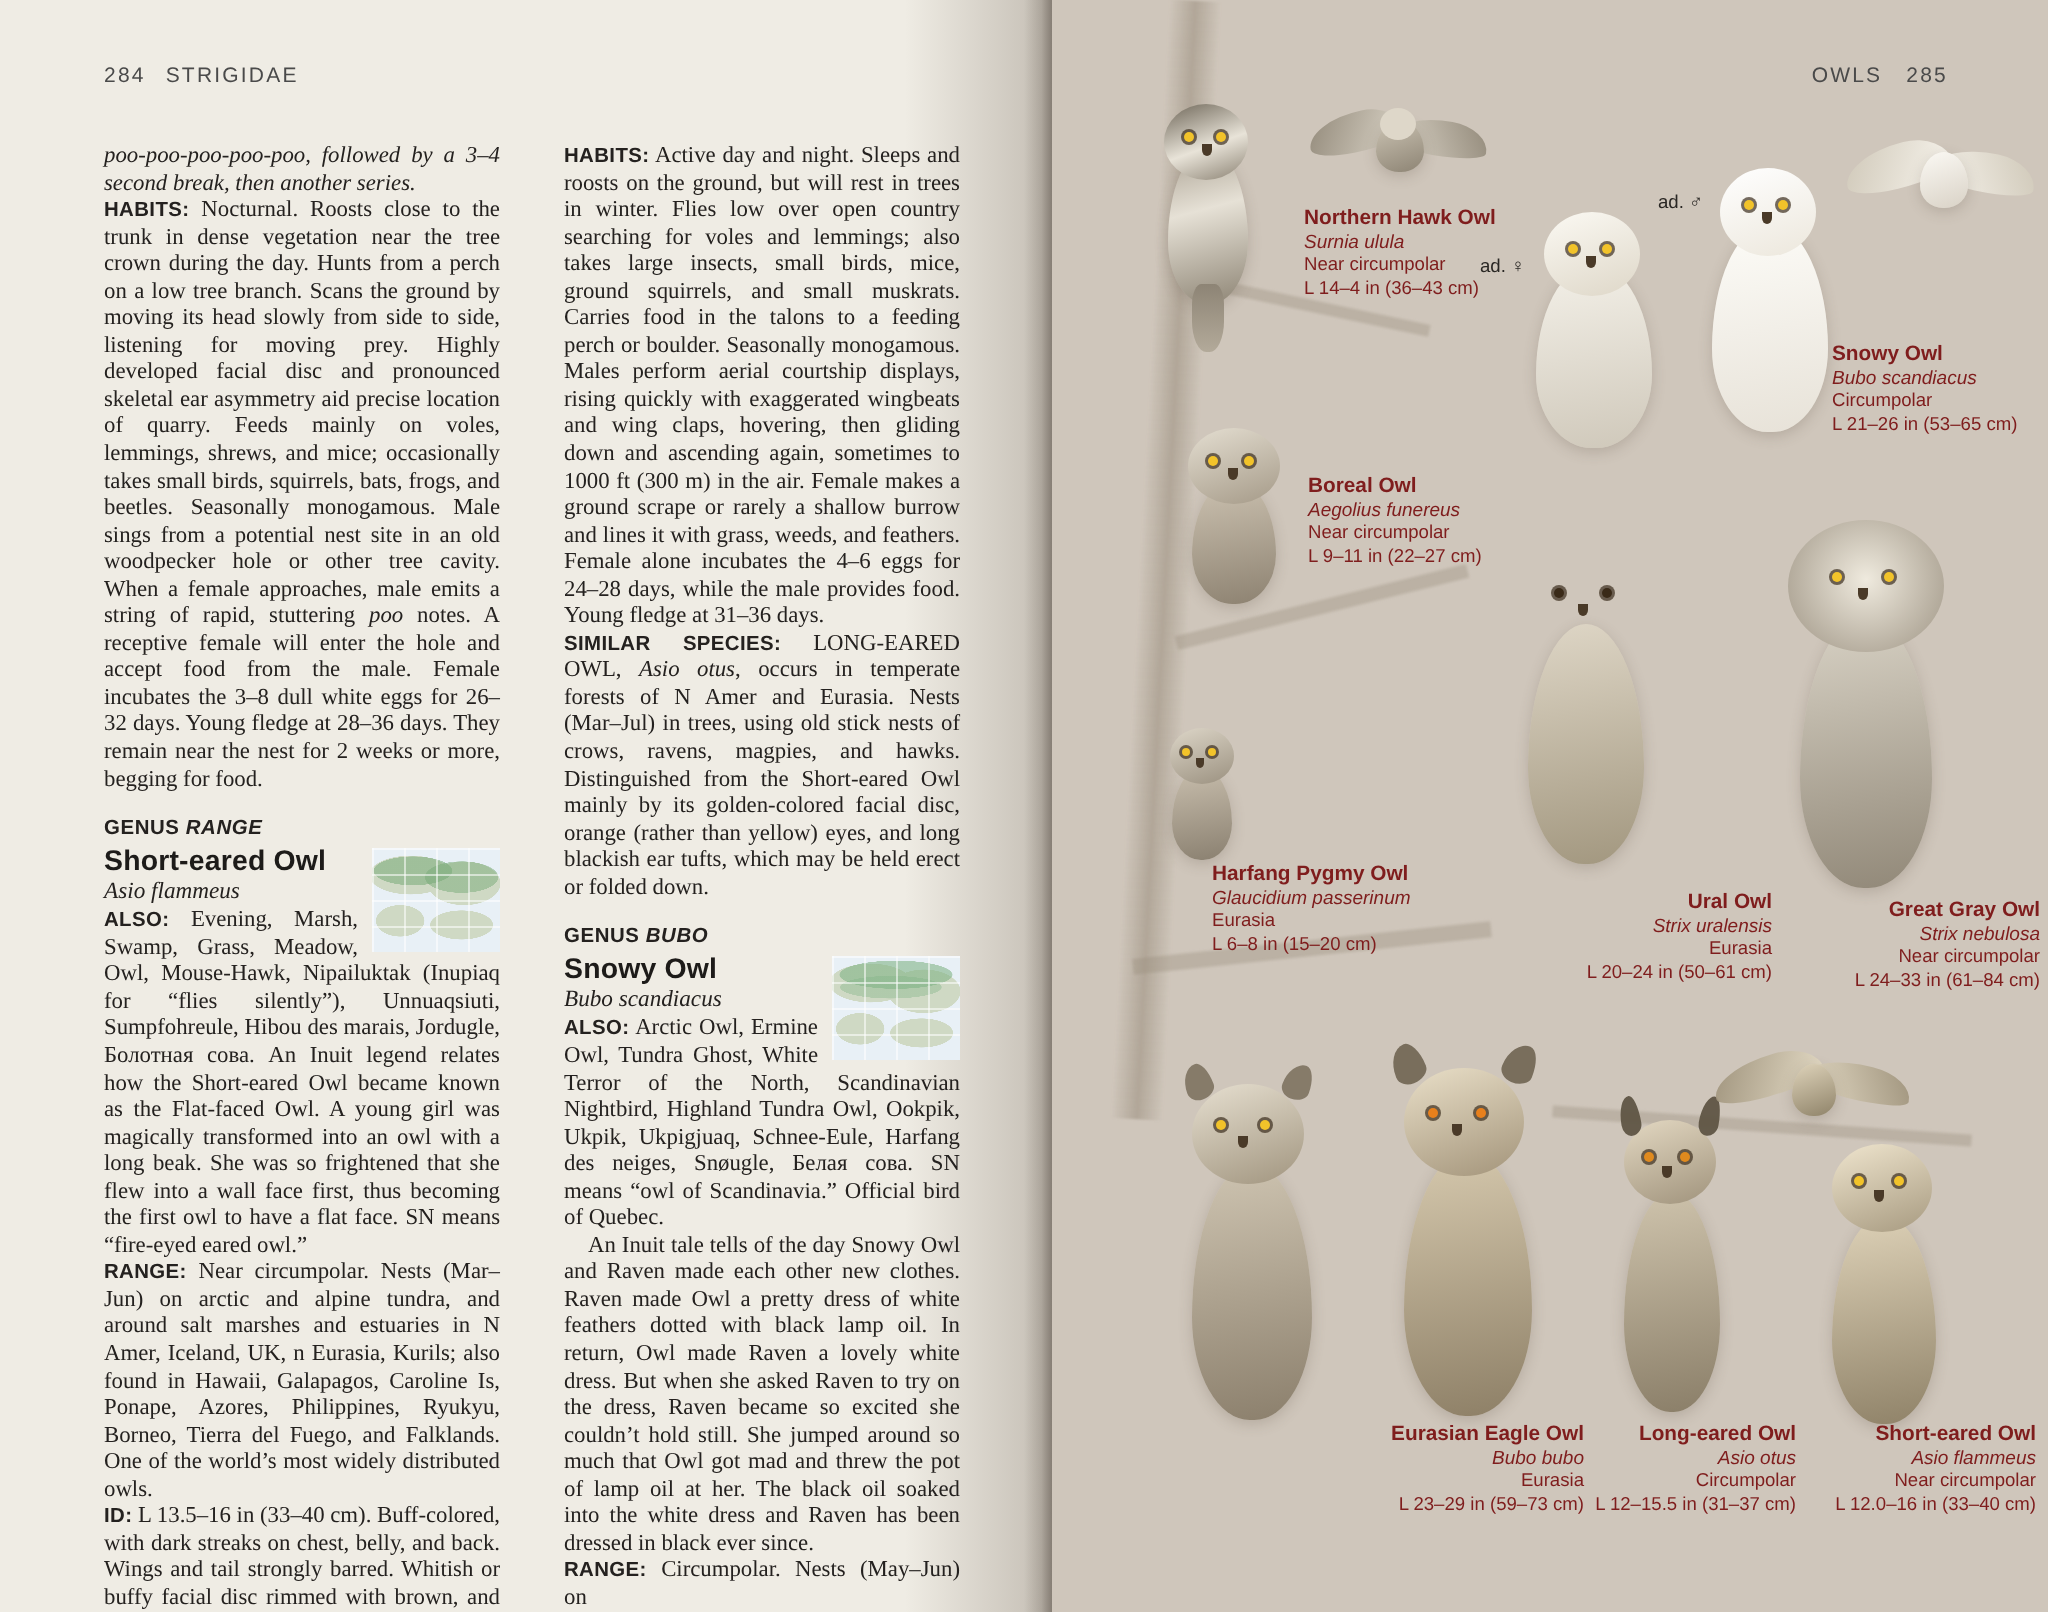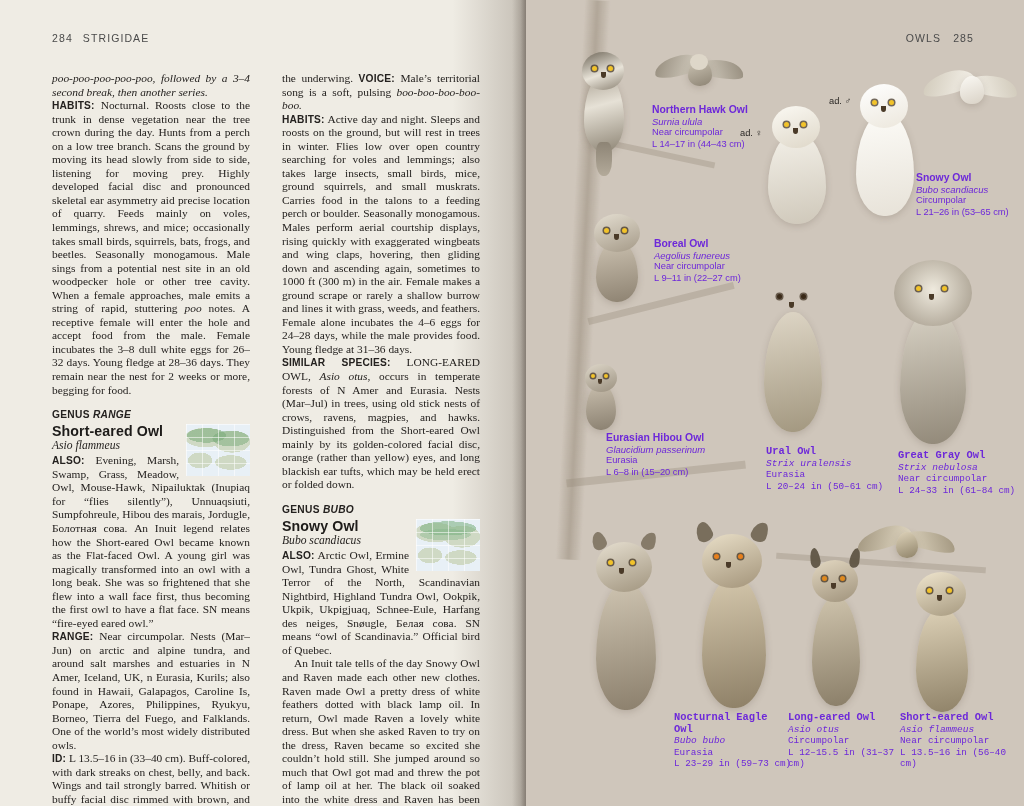--- a/index.html
+++ b/index.html
@@ -130,27 +130,27 @@
   .bird .head{position:absolute;border-radius:50%;}
   .bird .eye{position:absolute;width:5px;height:5px;border-radius:50%;background:#f2c32a;box-shadow:0 0 0 1.5px rgba(60,45,30,.7);}
   .bird .eye.dark{background:#3a2a18;}
   .bird .beak{position:absolute;width:5px;height:6px;border-radius:0 0 60% 60%;background:#4a3a28;}
   .bird .wing{position:absolute;border-radius:60% 40% 55% 45%/70% 70% 30% 30%;opacity:.55;}
   .bird .tail{position:absolute;border-radius:30% 30% 45% 45%;}
 
   .cap{
     position:absolute;
     font-family:"Liberation Sans", sans-serif;
-    color:#6d28d9;line-height:11.6px;
+    color:#7f1d1d;line-height:11.6px;
   }
   .cap .cn{font-weight:bold;font-size:10.4px;}
   .cap .sn{font-style:italic;font-size:9.5px;}
   .cap .rg{font-size:9.3px;}
   .cap .ln{font-size:9.3px;}
-  .cap.ctr{text-align:left;font-family:Liberation Mono, monospace;}
+  .cap.ctr{text-align:right;}
   .tag{
     position:absolute;font-family:"Liberation Sans", sans-serif;
     font-size:9.3px;color:#2a2724;
   }
 </style>
 </head>
 <body>
 
 <div class="book">
 
@@ -193,26 +193,20 @@
           <span class="lbl">RANGE:</span>
           <span>Near circumpolar. Nests (Mar–Jun) on arctic and alpine tundra, and around salt marshes and estuaries in N Amer, Iceland, UK, n Eurasia, Kurils; also found in Hawaii, Galapagos, Caroline Is, Ponape, Azores, Philippines, Ryukyu, Borneo, Tierra del Fuego, and Falklands. One of the world’s most widely distributed owls.</span>
         </p>
         <p>
           <span class="lbl">ID:</span>
           <span>L 13.5–16 in (33–40 cm). Buff-colored, with dark streaks on chest, belly, and back. Wings and tail strongly barred. Whitish or buffy facial disc rimmed with brown, and distinct white eyebrows above the yellow eyes. Black bill. Two small ear tufts. In flight, shows a dark “wrist” on</span>
         </p>
       </div>
 
       <div class="col c2">
-        <p>
-          <span>the underwing.</span>
-          <span class="lbl">VOICE:</span>
-          <span>Male’s territorial song is a soft, pulsing</span>
-          <span class="ital">boo-boo-boo-boo-boo.</span>
-        </p>
         <p>
           <span class="lbl">HABITS:</span>
           <span>Active day and night. Sleeps and roosts on the ground, but will rest in trees in winter. Flies low over open country searching for voles and lemmings; also takes large insects, small birds, mice, ground squirrels, and small muskrats. Carries food in the talons to a feeding perch or boulder. Seasonally monogamous. Males perform aerial courtship displays, rising quickly with exaggerated wingbeats and wing claps, hovering, then gliding down and ascending again, sometimes to 1000 ft (300 m) in the air. Female makes a ground scrape or rarely a shallow burrow and lines it with grass, weeds, and feathers. Female alone incubates the 4–6 eggs for 24–28 days, while the male provides food. Young fledge at 31–36 days.</span>
         </p>
         <p>
           <span class="lbl">SIMILAR SPECIES:</span>
           <span>LONG-EARED OWL,</span>
           <span class="ital">Asio otus</span><span>, occurs in temperate forests of N Amer and Eurasia. Nests (Mar–Jul) in trees, using old stick nests of crows, ravens, magpies, and hawks. Distinguished from the Short-eared Owl mainly by its golden-colored facial disc, orange (rather than yellow) eyes, and long blackish ear tufts, which may be held erect or folded down.</span>
         </p>
 
@@ -276,21 +270,21 @@
       <div class="wing" style="left:0;top:6px;width:48px;height:20px;background:linear-gradient(120deg,#8c8373,#ded8cb);transform:rotate(-12deg);opacity:.9;"></div>
       <div class="wing" style="left:42px;top:10px;width:48px;height:18px;background:linear-gradient(60deg,#ded8cb,#8c8373);transform:rotate(10deg);opacity:.9;"></div>
       <div class="body" style="left:34px;top:10px;width:24px;height:26px;background:linear-gradient(160deg,#cdc5b5,#8d8474);"></div>
       <div class="head" style="left:36px;top:4px;width:18px;height:16px;background:#ded7c9;"></div>
     </div>
 
     <div class="cap" style="left:126px;top:104px;width:130px;">
       <div class="cn">Northern Hawk Owl</div>
       <div class="sn">Surnia ulula</div>
       <div class="rg">Near circumpolar</div>
-      <div class="ln">L 14–17 in (44–43 cm)</div>
+      <div class="ln">L 14–4 in (36–43 cm)</div>
     </div>
 
     <div class="bird" style="left:228px;top:96px;width:86px;height:132px;">
       <div class="body" style="left:14px;top:36px;width:58px;height:92px;background:linear-gradient(170deg,#f4f1e9,#cfc8ba);"></div>
       <div class="head" style="left:18px;top:10px;width:48px;height:42px;background:linear-gradient(160deg,#fbf9f3,#ded7c8);"></div>
       <div class="eye" style="left:30px;top:26px;"></div>
       <div class="eye" style="left:47px;top:26px;"></div>
       <div class="beak" style="left:39px;top:32px;"></div>
     </div>
 
@@ -332,21 +326,21 @@
 
     <div class="bird" style="left:52px;top:360px;width:48px;height:72px;">
       <div class="body" style="left:8px;top:24px;width:30px;height:46px;background:linear-gradient(170deg,#c9bfae,#8a8070);"></div>
       <div class="head" style="left:7px;top:4px;width:32px;height:28px;background:linear-gradient(160deg,#ddd6c8,#9b9180);"></div>
       <div class="eye" style="left:13px;top:14px;width:4px;height:4px;"></div>
       <div class="eye" style="left:26px;top:14px;width:4px;height:4px;"></div>
       <div class="beak" style="left:20px;top:19px;width:4px;height:5px;"></div>
     </div>
 
     <div class="cap" style="left:80px;top:432px;width:128px;">
-      <div class="cn">Eurasian Hibou Owl</div>
+      <div class="cn">Harfang Pygmy Owl</div>
       <div class="sn">Glaucidium passerinum</div>
       <div class="rg">Eurasia</div>
       <div class="ln">L 6–8 in (15–20 cm)</div>
     </div>
 
     <div class="bird" style="left:218px;top:262px;width:96px;height:180px;">
       <div class="body" style="left:20px;top:50px;width:58px;height:120px;background:linear-gradient(170deg,#ded6c6,#a2977f);"></div>
       <div class="head" style="left:18px;top:10px;width:60px;height:54px;background:linear-gradient(160deg,#f0ead e,#b5aa95);"></div>
       <div class="eye dark" style="left:33px;top:32px;"></div>
       <div class="eye dark" style="left:57px;top:32px;"></div>
@@ -390,21 +384,21 @@
       <div class="body" style="left:24px;top:58px;width:64px;height:132px;background:linear-gradient(170deg,#d6c9ae,#8d7f66);"></div>
       <div class="head" style="left:24px;top:16px;width:60px;height:54px;background:linear-gradient(160deg,#e9dfc8,#a3947a);"></div>
       <div class="eye" style="left:36px;top:36px;background:#e8801c;"></div>
       <div class="eye" style="left:60px;top:36px;background:#e8801c;"></div>
       <div class="beak" style="left:48px;top:44px;"></div>
       <div class="wing" style="left:18px;top:4px;width:16px;height:20px;background:#6f6452;opacity:.9;transform:rotate(-22deg);"></div>
       <div class="wing" style="left:74px;top:4px;width:16px;height:20px;background:#6f6452;opacity:.9;transform:rotate(22deg);"></div>
     </div>
 
     <div class="cap ctr" style="left:148px;top:712px;width:118px;">
-      <div class="cn">Nocturnal Eagle Owl</div>
+      <div class="cn">Eurasian Eagle Owl</div>
       <div class="sn">Bubo bubo</div>
       <div class="rg">Eurasia</div>
       <div class="ln">L 23–29 in (59–73 cm)</div>
     </div>
 
     <div class="bird" style="left:268px;top:548px;width:84px;height:164px;">
       <div class="body" style="left:18px;top:48px;width:48px;height:110px;background:linear-gradient(170deg,#cfc4ad,#8a7e68);"></div>
       <div class="head" style="left:18px;top:12px;width:46px;height:42px;background:linear-gradient(160deg,#e3d8c2,#a0937c);"></div>
       <div class="eye" style="left:28px;top:28px;background:#e08a1e;"></div>
       <div class="eye" style="left:46px;top:28px;background:#e08a1e;"></div>
@@ -431,17 +425,17 @@
       <div class="head" style="left:18px;top:10px;width:50px;height:44px;background:linear-gradient(160deg,#efe5ce,#a79a80);"></div>
       <div class="eye" style="left:29px;top:26px;"></div>
       <div class="eye" style="left:49px;top:26px;"></div>
       <div class="beak" style="left:39px;top:33px;"></div>
     </div>
 
     <div class="cap ctr" style="left:374px;top:712px;width:118px;">
       <div class="cn">Short-eared Owl</div>
       <div class="sn">Asio flammeus</div>
       <div class="rg">Near circumpolar</div>
-      <div class="ln">L 13.5–16 in (56–40 cm)</div>
+      <div class="ln">L 12.0–16 in (33–40 cm)</div>
     </div>
 
   </div>
 </div>
 
 </body></html>

